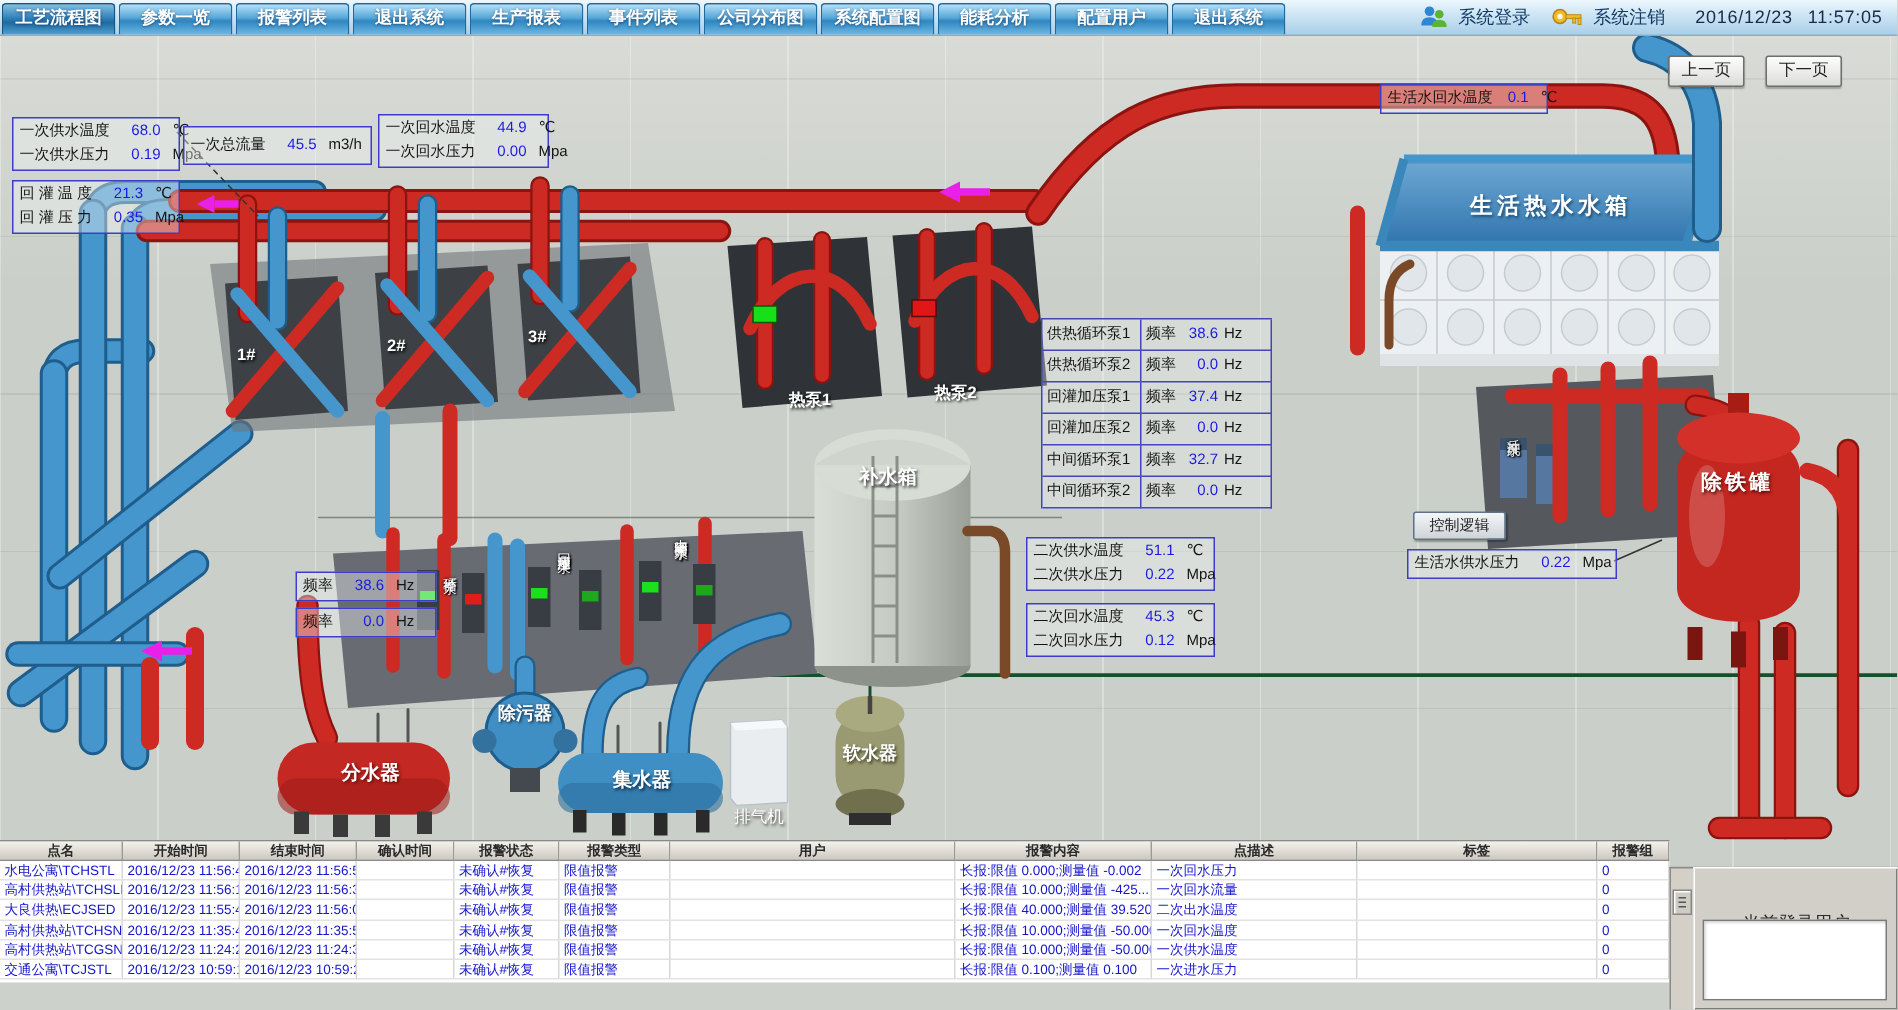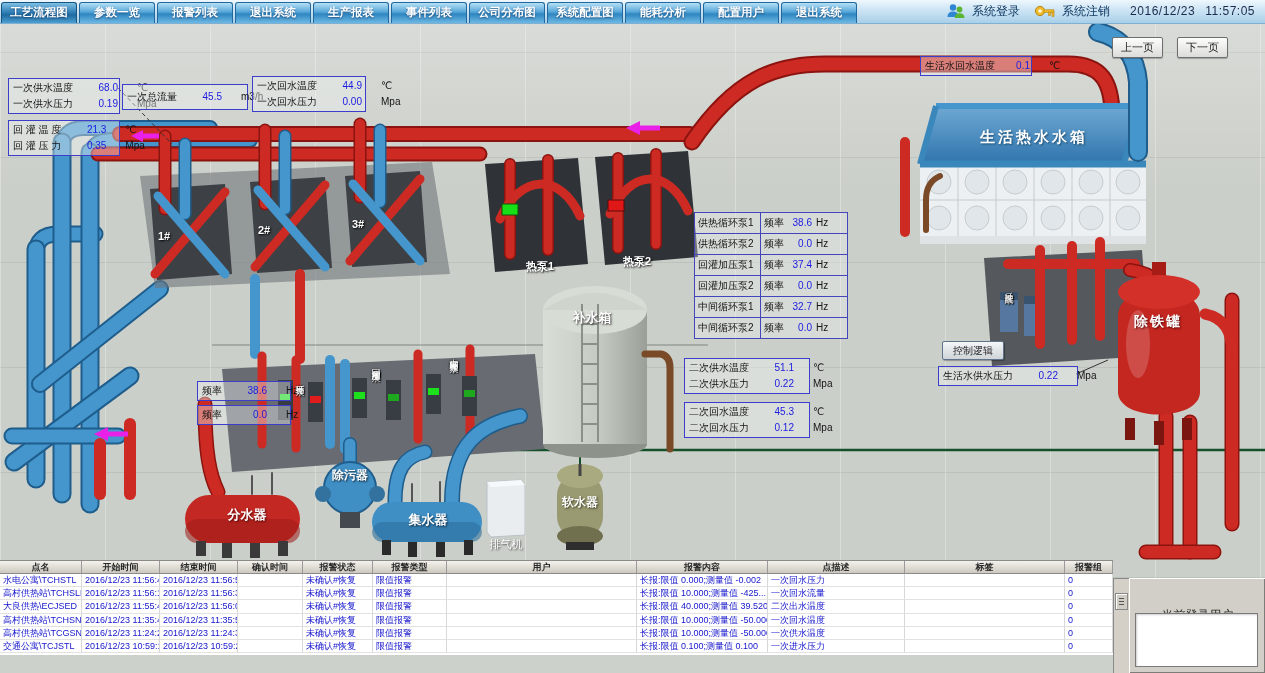--- a/index.html
+++ b/index.html
@@ -33,21 +33,21 @@
     font-size:21px; font-weight:bold; color:#3a3d3a; letter-spacing:17px; text-shadow:0 1px 1px rgba(255,255,255,.6); }
   .pagebtn { position:absolute; top:13px; width:51px; height:21px; font-size:11px; color:#222;
     background:linear-gradient(180deg,#fdfdfd,#dcdcda); border:1px solid #6e6e6e; border-radius:2px;
     text-align:center; line-height:19px; box-shadow:0 1px 1px rgba(0,0,0,.25); cursor:pointer; }
   .ctrlbtn { position:absolute; left:942px; top:317px; width:62px; height:19px; font-size:10px; color:#222;
     background:linear-gradient(180deg,#f4f6f8,#cfd4d8); border:1px solid #5f748a; border-radius:2px;
     text-align:center; line-height:17px; box-shadow:1px 1px 1px rgba(0,0,0,.3); cursor:pointer; }
 
   .gauge { position:absolute; border:1px solid #3d3dcc; background:rgba(238,242,244,.42);
     padding:1px 4px; font-size:10px; line-height:16px; white-space:nowrap; color:#141414; }
-  .grow { display:flex; gap:19px; align-items:baseline; }
+  .grow { display:flex; gap:8px; align-items:baseline; }
   .gl { color:#141414; }
   .gv { color:#1a1ae0; min-width:26px; text-align:right; }
   .gu { color:#141414; }
 
   #pump-panel { position:absolute; left:694px; top:188px; width:154px; font-size:10px;
     background:rgba(238,242,244,.35); border-top:1px solid #4444bb; border-left:1px solid #4444bb; }
   .pp-row { display:grid; grid-template-columns:66px 1fr; }
   .pp-name, .pp-val { border-right:1px solid #4444bb; border-bottom:1px solid #4444bb;
     height:21px; line-height:20px; padding:0 3px; color:#141414; white-space:nowrap; }
   .pp-val { display:flex; gap:4px; }

